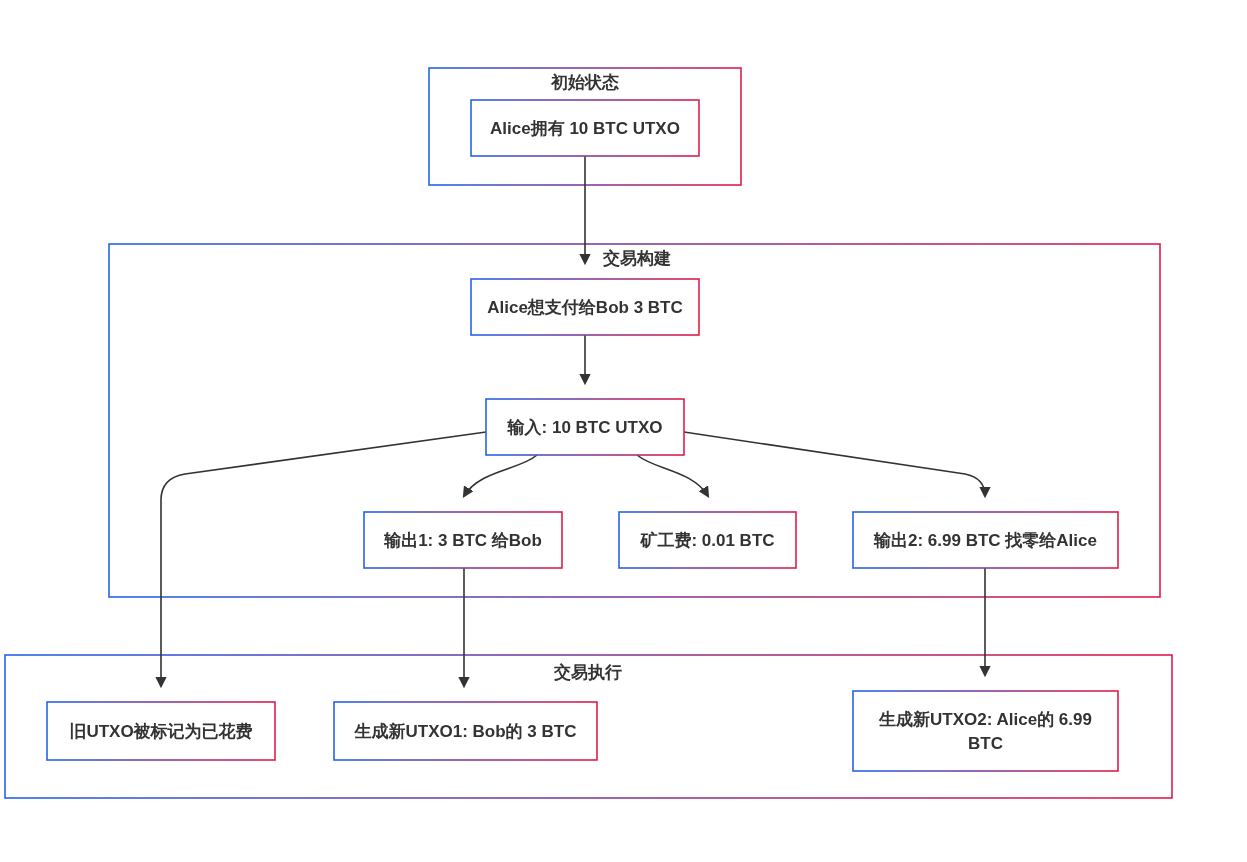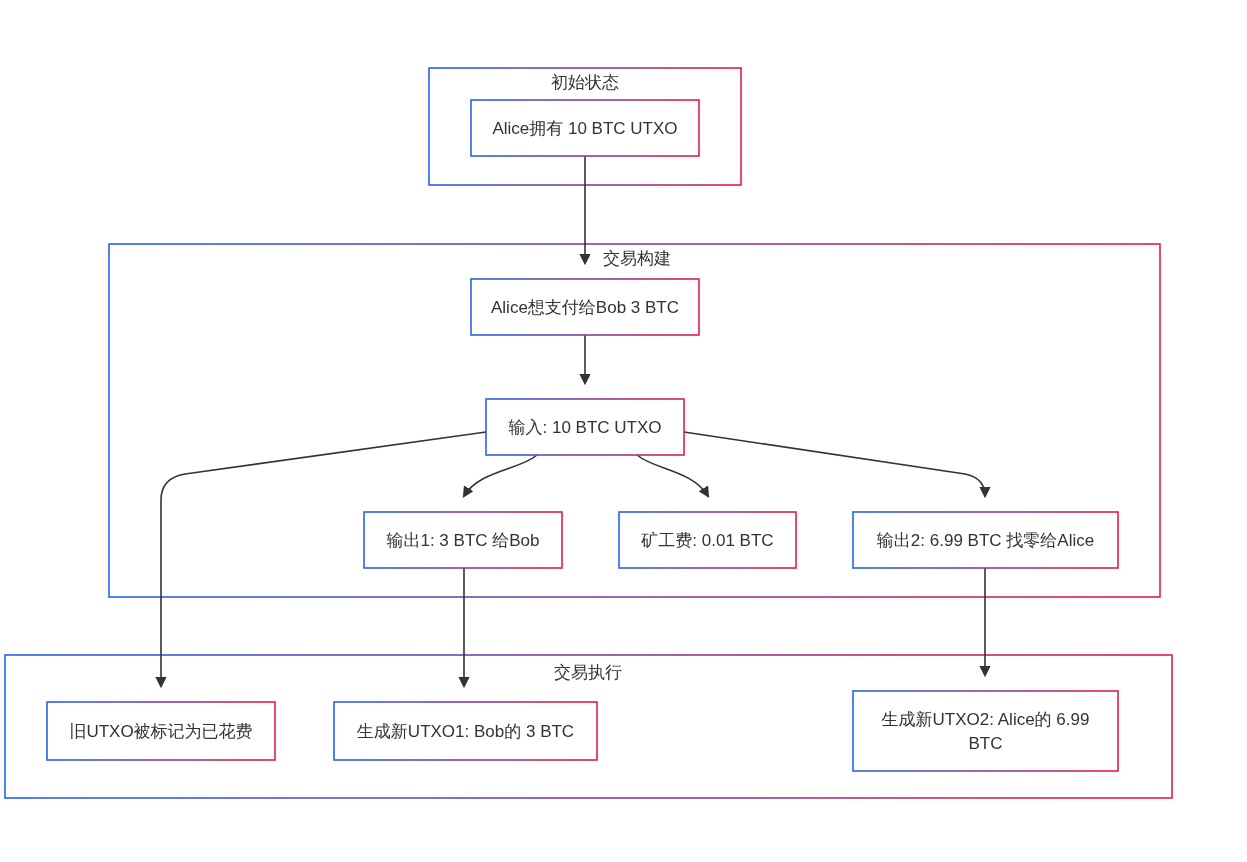--- a/index.html
+++ b/index.html
@@ -10,20 +10,21 @@
   body {
     width: 1247px;
     height: 862px;
     font-family: "Liberation Sans", "DejaVu Sans", sans-serif;
     overflow: hidden;
   }
   #diagram-root {
     position: relative;
     width: 1247px;
     height: 862px;
+    font-weight: bold;
   }
   svg.diagram-canvas {
     position: absolute;
     top: 0;
     left: 0;
     width: 1247px;
     height: 862px;
     display: block;
   }
   text {

